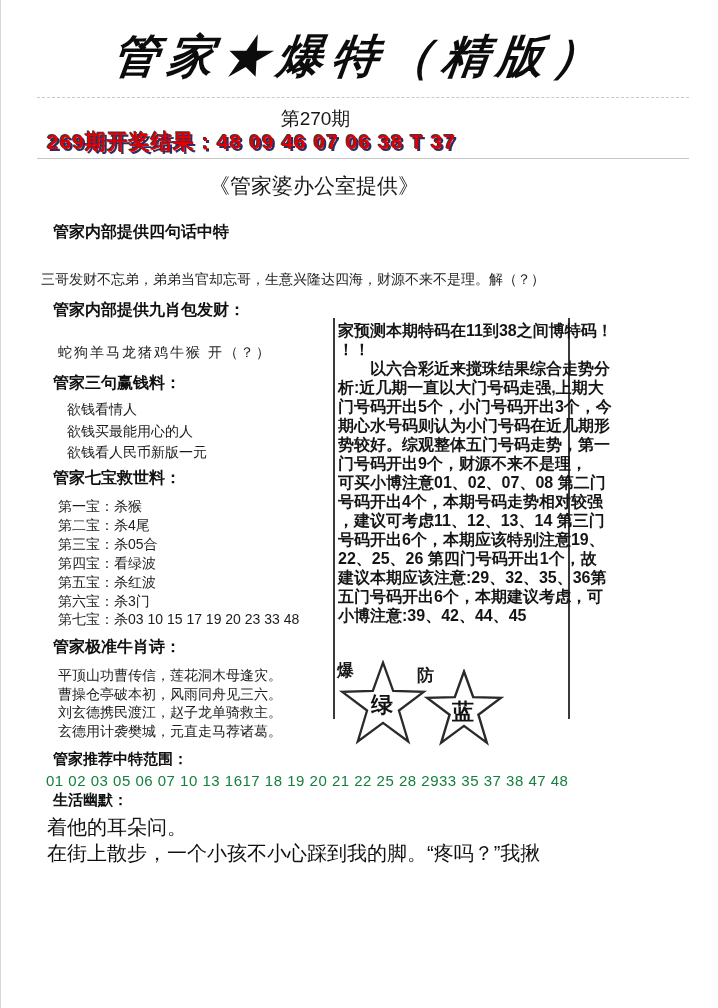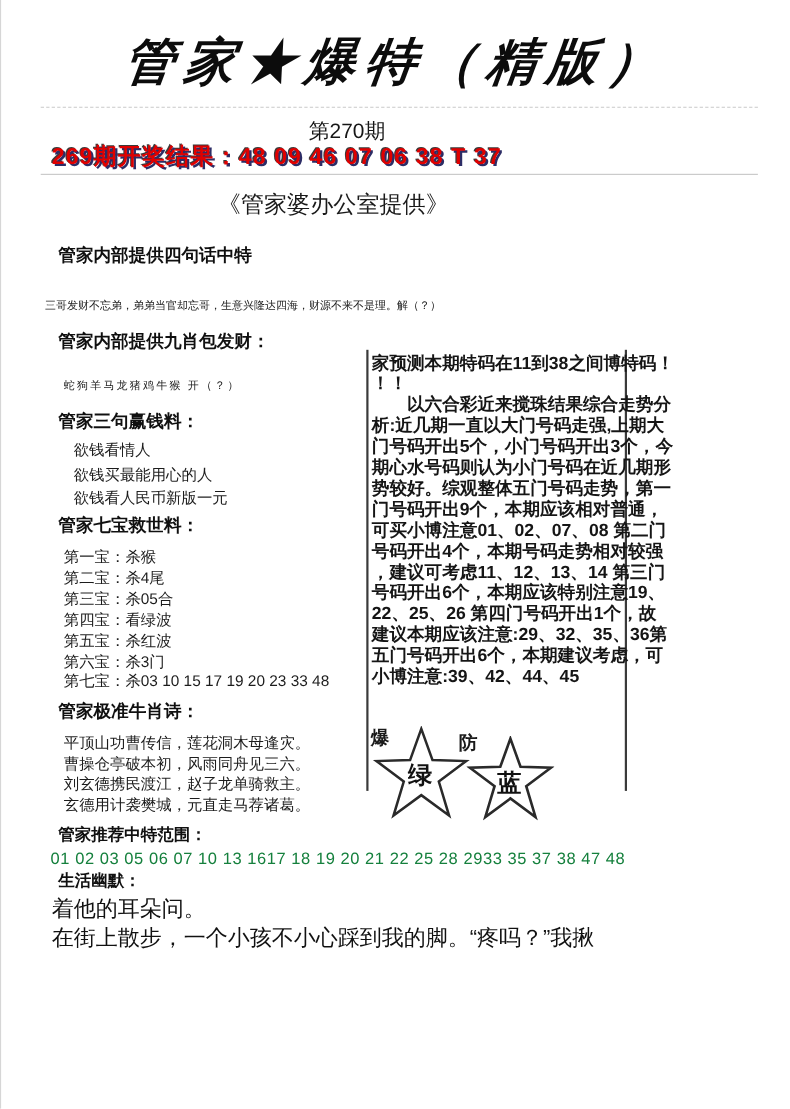--- a/index.html
+++ b/index.html
@@ -27,27 +27,27 @@
     left:0; top:106px; width:629px; text-align:center;
     font-size:19px; color:#161616;
   }
   .prev-result {
     left:46px; top:128px;
     font-size:21px; font-weight:bold; letter-spacing:1px;
     color:#e00000;
     text-shadow:2px 2px 0 #2d2d66, -1px -1px 0 #3a3a3a;
   }
   .provider {
-    left:0; top:172px; width:604px; text-align:center;
+    left:11px; top:172px; width:604px; text-align:center;
     font-size:21px; color:#1a1a1a;font-family:Liberation Mono, monospace;
   }
 
   .sec-heading { font-size:16px; font-weight:bold; color:#101010; }
   .sec-heading.small { font-size:15px; }
-  .body-text { font-size:10px; color:#222; }
+  .body-text { font-size:14px; color:#222; }
 
   .list-block { position:absolute; }
   .list-block .line { white-space:nowrap; }
 
   .three-lines .line { font-size:14px; line-height:21.5px; }
   .seven-lines .line { font-size:14px; line-height:18.9px; }
   .poem-lines  .line { font-size:14px; line-height:18.6px; }
 
   .numbers-line { font-size:15px; letter-spacing:0.5px; color:#15803d; }
 
@@ -119,21 +119,21 @@
 
   <div class="analysis-box"></div>
   <div class="list-block box-lines">
       <div class="line">家预测本期特码在11到38之间博特码！</div>
       <div class="line">！！</div>
       <div class="line">　　以六合彩近来搅珠结果综合走势分</div>
       <div class="line">析:近几期一直以大门号码走强,上期大</div>
       <div class="line">门号码开出5个，小门号码开出3个，今</div>
       <div class="line">期心水号码则认为小门号码在近几期形</div>
       <div class="line">势较好。综观整体五门号码走势，第一</div>
-      <div class="line">门号码开出9个，本期应该相对普通，</div>
+      <div class="line">门号码开出9个，财源不来不是理，</div>
       <div class="line">可买小博注意01、02、07、08 第二门</div>
       <div class="line">号码开出4个，本期号码走势相对较强</div>
       <div class="line">，建议可考虑11、12、13、14 第三门</div>
       <div class="line">号码开出6个，本期应该特别注意19、</div>
       <div class="line">22、25、26 第四门号码开出1个，故</div>
       <div class="line">建议本期应该注意:29、32、35、36第</div>
       <div class="line">五门号码开出6个，本期建议考虑，可</div>
       <div class="line">小博注意:39、42、44、45</div>
     </div>
 

